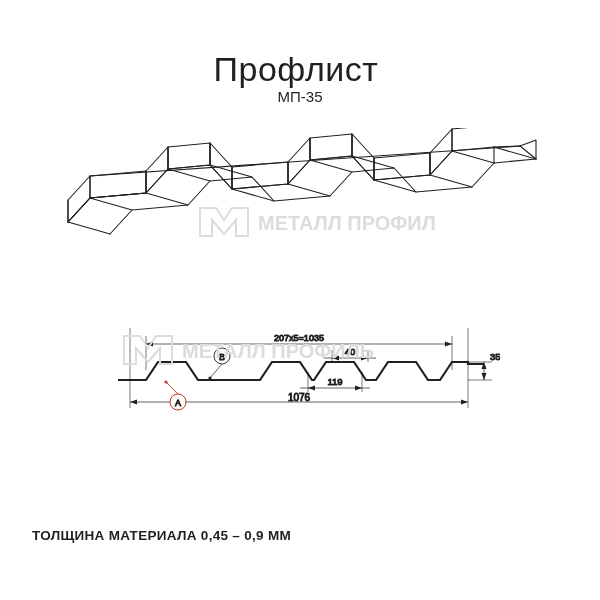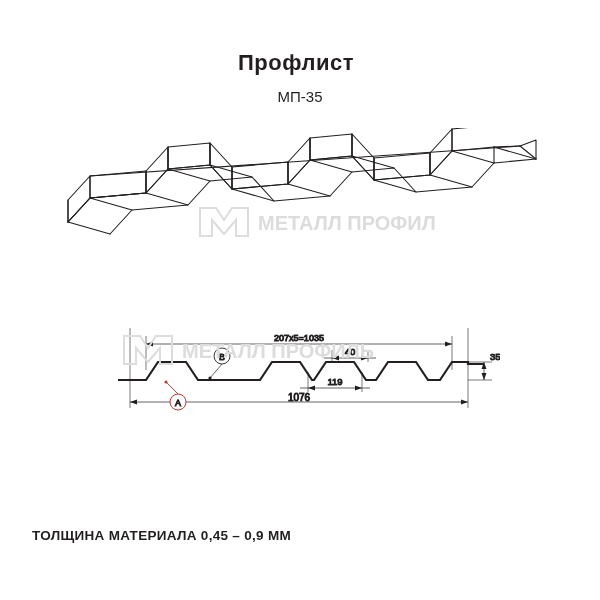--- a/index.html
+++ b/index.html
@@ -19,22 +19,22 @@
     position: relative;
     width: 600px;
     height: 600px;
   }
   .title {
     position: absolute;
     top: 50px;
     left: 0;
     width: 592px;
     text-align: center;
-    font-size: 22px;
-    font-weight: bold;
+    font-size: 34px;
+    font-weight: normal;
     letter-spacing: 0.5px;
     color: #231f20;
   }
   .subtitle {
     position: absolute;
     top: 88px;
     left: 0;
     width: 600px;
     text-align: center;
     font-size: 15px;

